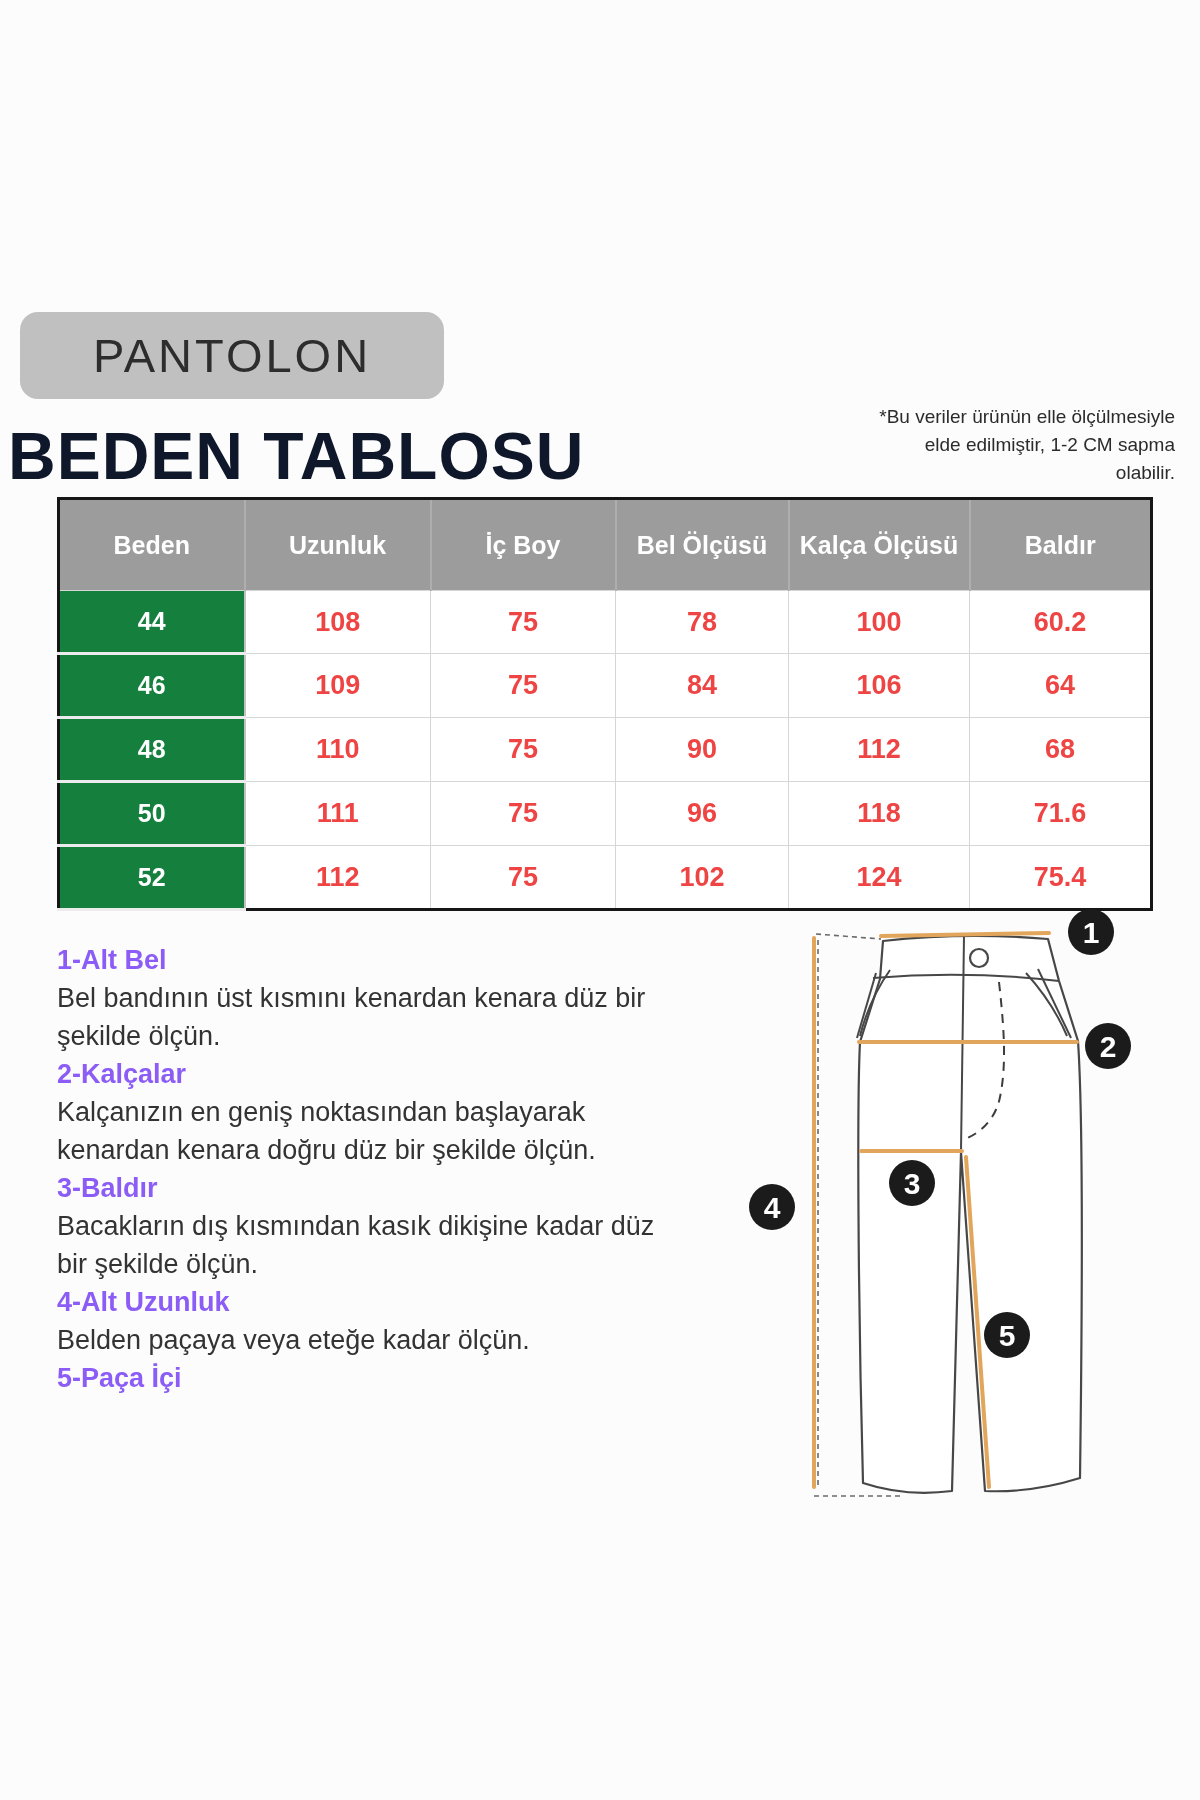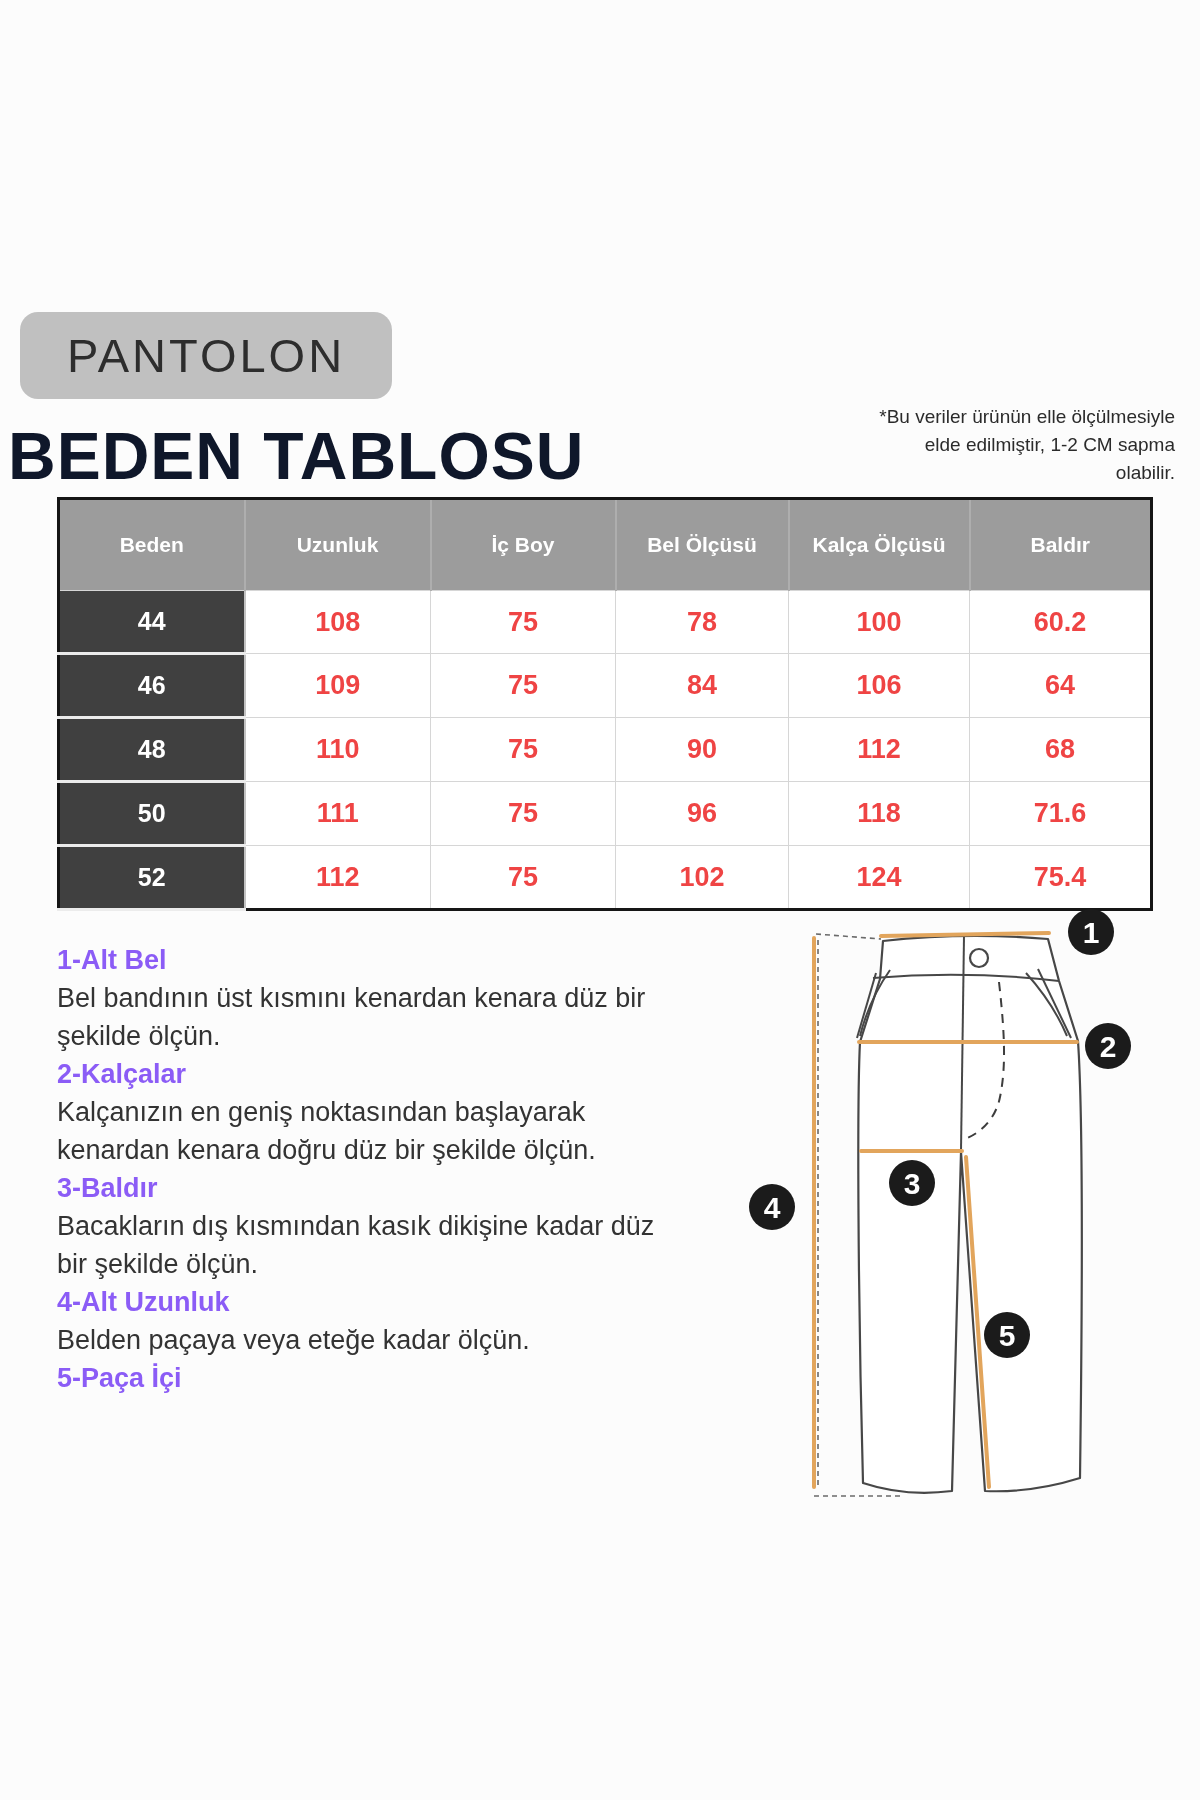--- a/index.html
+++ b/index.html
@@ -3,21 +3,21 @@
 <meta charset="utf-8">
 <style>
   html,body{margin:0;padding:0;}
   body{
     width:1200px;height:1800px;position:relative;
     background:#fcfcfc;
     font-family:"Liberation Sans",sans-serif;
     overflow:hidden;
   }
   .badge{
-    position:absolute;left:20px;top:312px;width:372px;height:87px;
+    position:absolute;left:20px;top:312px;width:424px;height:87px;
     background:#c0c0c0;border-radius:18px;
     display:flex;align-items:center;justify-content:center;
     font-size:47px;letter-spacing:3px;color:#2d2d2d;font-weight:500;
   }
   .title{
     position:absolute;left:8px;top:418px;margin:0;
     font-size:66px;font-weight:800;color:#0f172a;letter-spacing:1px;
     white-space:nowrap;
   }
   .disclaimer{
@@ -25,30 +25,30 @@
     text-align:right;font-size:19px;font-weight:400;color:#2b2b2b;
     line-height:28px;
   }
   table.size-table{
     position:absolute;left:57px;top:497px;width:1093px;
     border-collapse:collapse;border:3px solid #161616;background:#fff;
     table-layout:fixed;
   }
   .size-table thead th{
     height:88px;background:#9c9c9c;color:#ffffff;
-    font-size:21px;font-weight:700;border-left:2px solid #aeaeae;
+    font-size:25px;font-weight:700;border-left:2px solid #aeaeae;
   }
   .size-table thead th:first-child{border-left:none;}
   .size-table tbody td{
     height:59px;text-align:center;vertical-align:middle;
     font-size:27px;font-weight:700;color:#ef4444;
     border:1px solid #d6d6d6;background:#fff;
   }
   .size-table tbody td.size-col{
-    background:#404040;color:#ffffff;font-size:25px;
+    background:#15803d;color:#ffffff;font-size:25px;
     border-bottom:3px solid #ececec;border-right:2px solid #c2c2c2;
   }
   .instructions{
     position:absolute;left:57px;top:941px;width:604px;
     font-size:27px;line-height:38px;color:#333333;
   }
   .instr-h{font-weight:700;color:#8b5cf6;}
   .diagram-svg{position:absolute;left:600px;top:895px;}
   .marker-num{
     font-family:"Liberation Sans",sans-serif;font-size:30px;font-weight:700;

